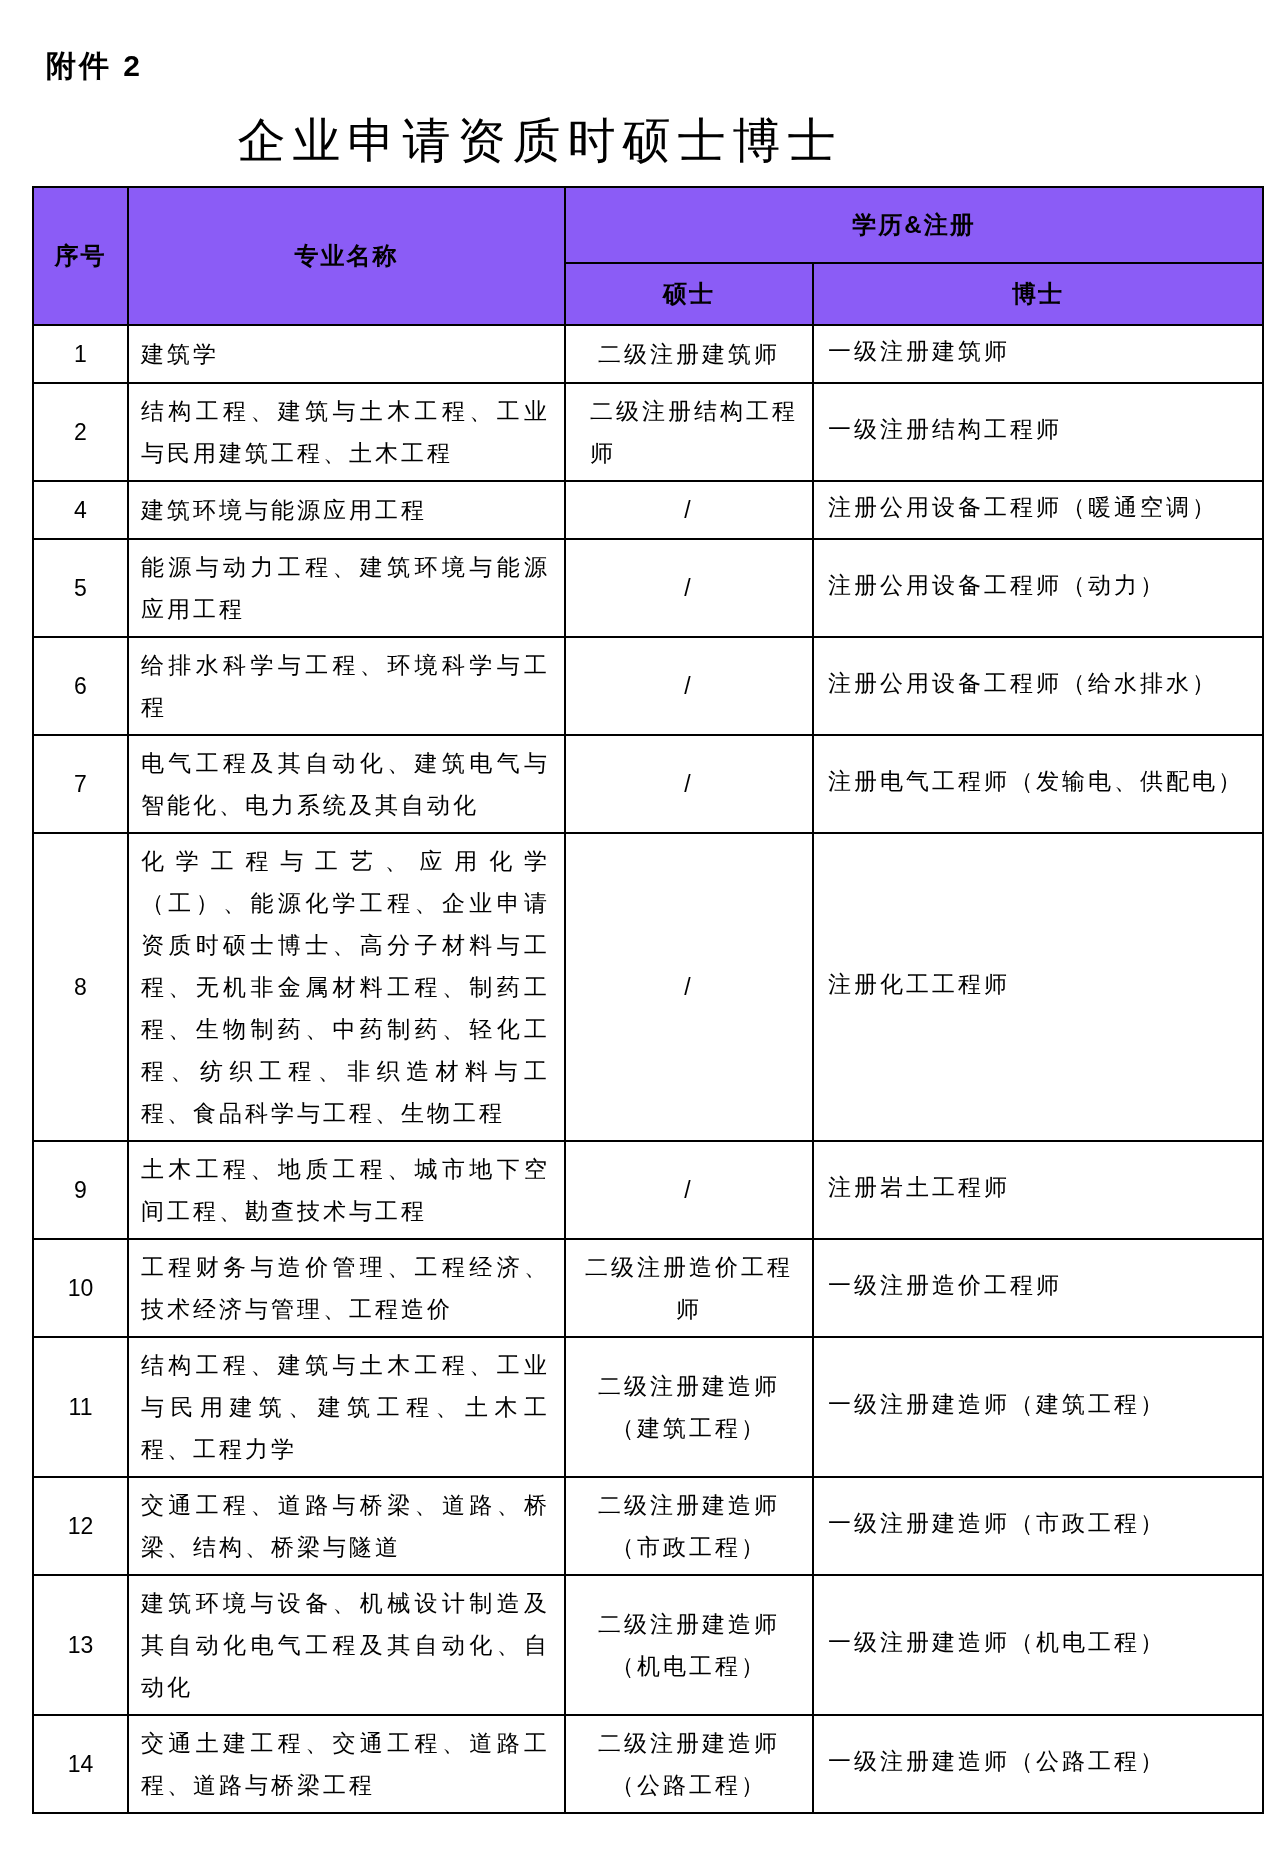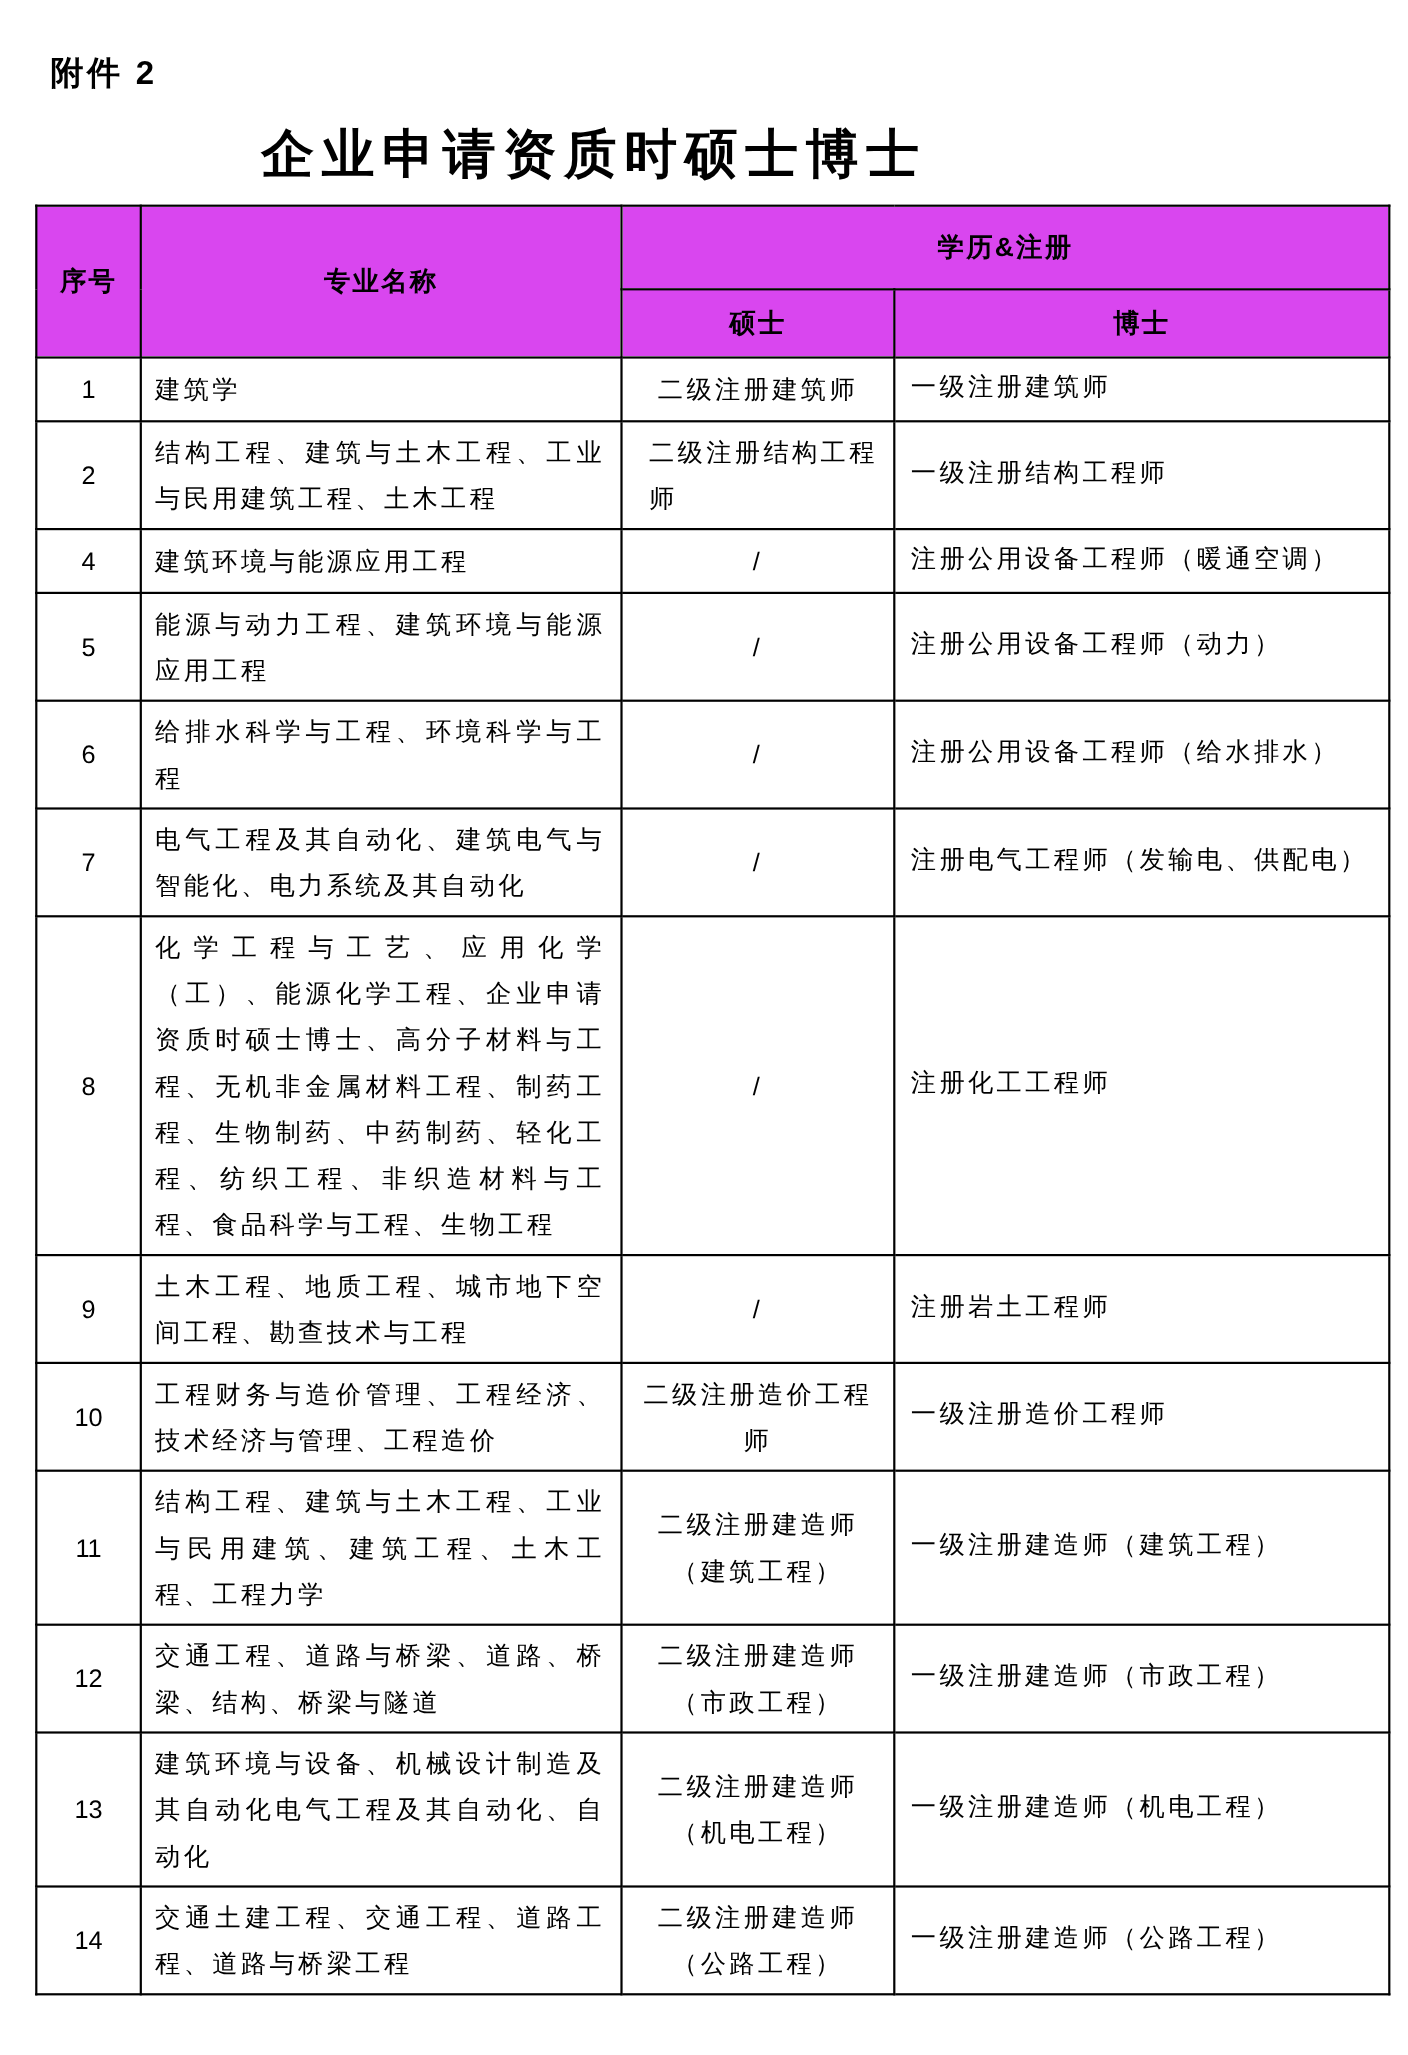--- a/index.html
+++ b/index.html
@@ -18,21 +18,21 @@
     margin: 46px 0 0 46px;
     font-size: 30px;
     font-weight: 600;
     letter-spacing: 3px;
   }
   .title-block {
     width: 1080px;
     margin-top: 22px;
     text-align: center;
     font-family: "Liberation Serif", serif;
-    font-weight: 700;
+    font-weight: 400;
     font-size: 48px;
     line-height: 63px;
     letter-spacing: 7px;
   }
   table.qual-table {
     border-collapse: collapse;
     table-layout: fixed;
     width: 1230px;
     margin: 14px 0 0 32px;
   }
@@ -43,21 +43,21 @@
     overflow: hidden;
   }
   .qual-table thead tr.hdr-top { height: 76px; }
   .qual-table thead tr.hdr-sub { height: 62px; }
   .qual-table th {
     font-size: 24px;
     font-weight: 700;
     letter-spacing: 2px;
     text-align: center;
     padding: 0;
-    background: #d946ef;
+    background: #8b5cf6;
   }
   .qual-table tbody tr { height: 58px; }
   .qual-table td {
     font-size: 23px;
     line-height: 42px;
     letter-spacing: 3px;
     padding: 6px 8px;
     background: #ffffff;
   }
   td.cell-no {

